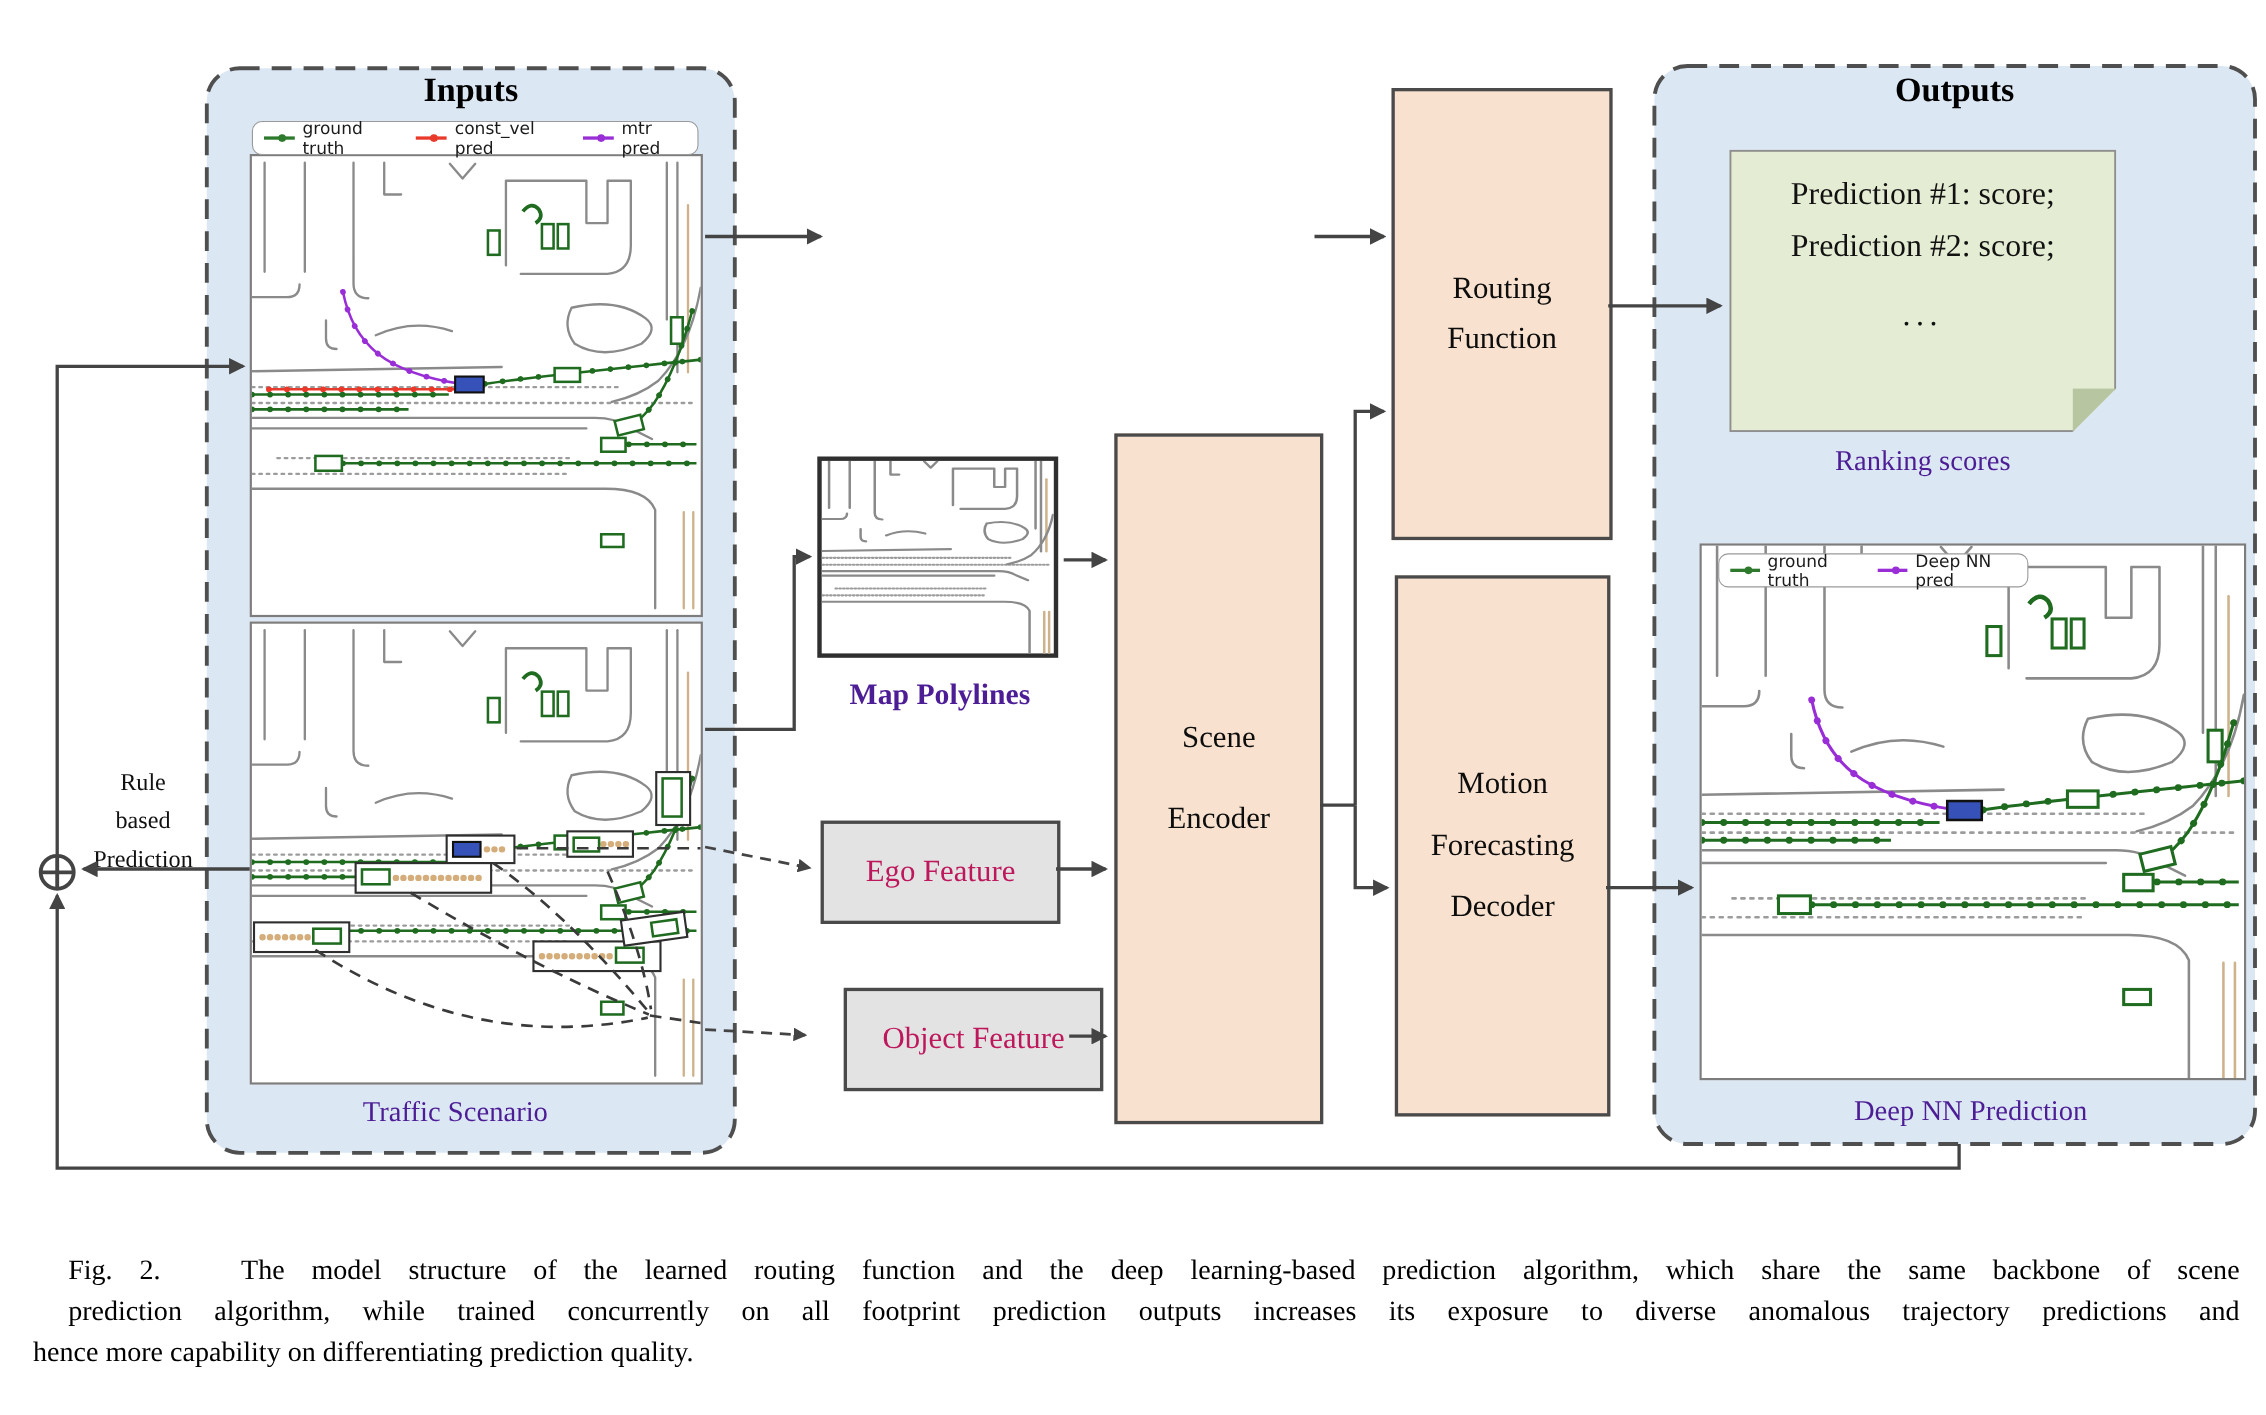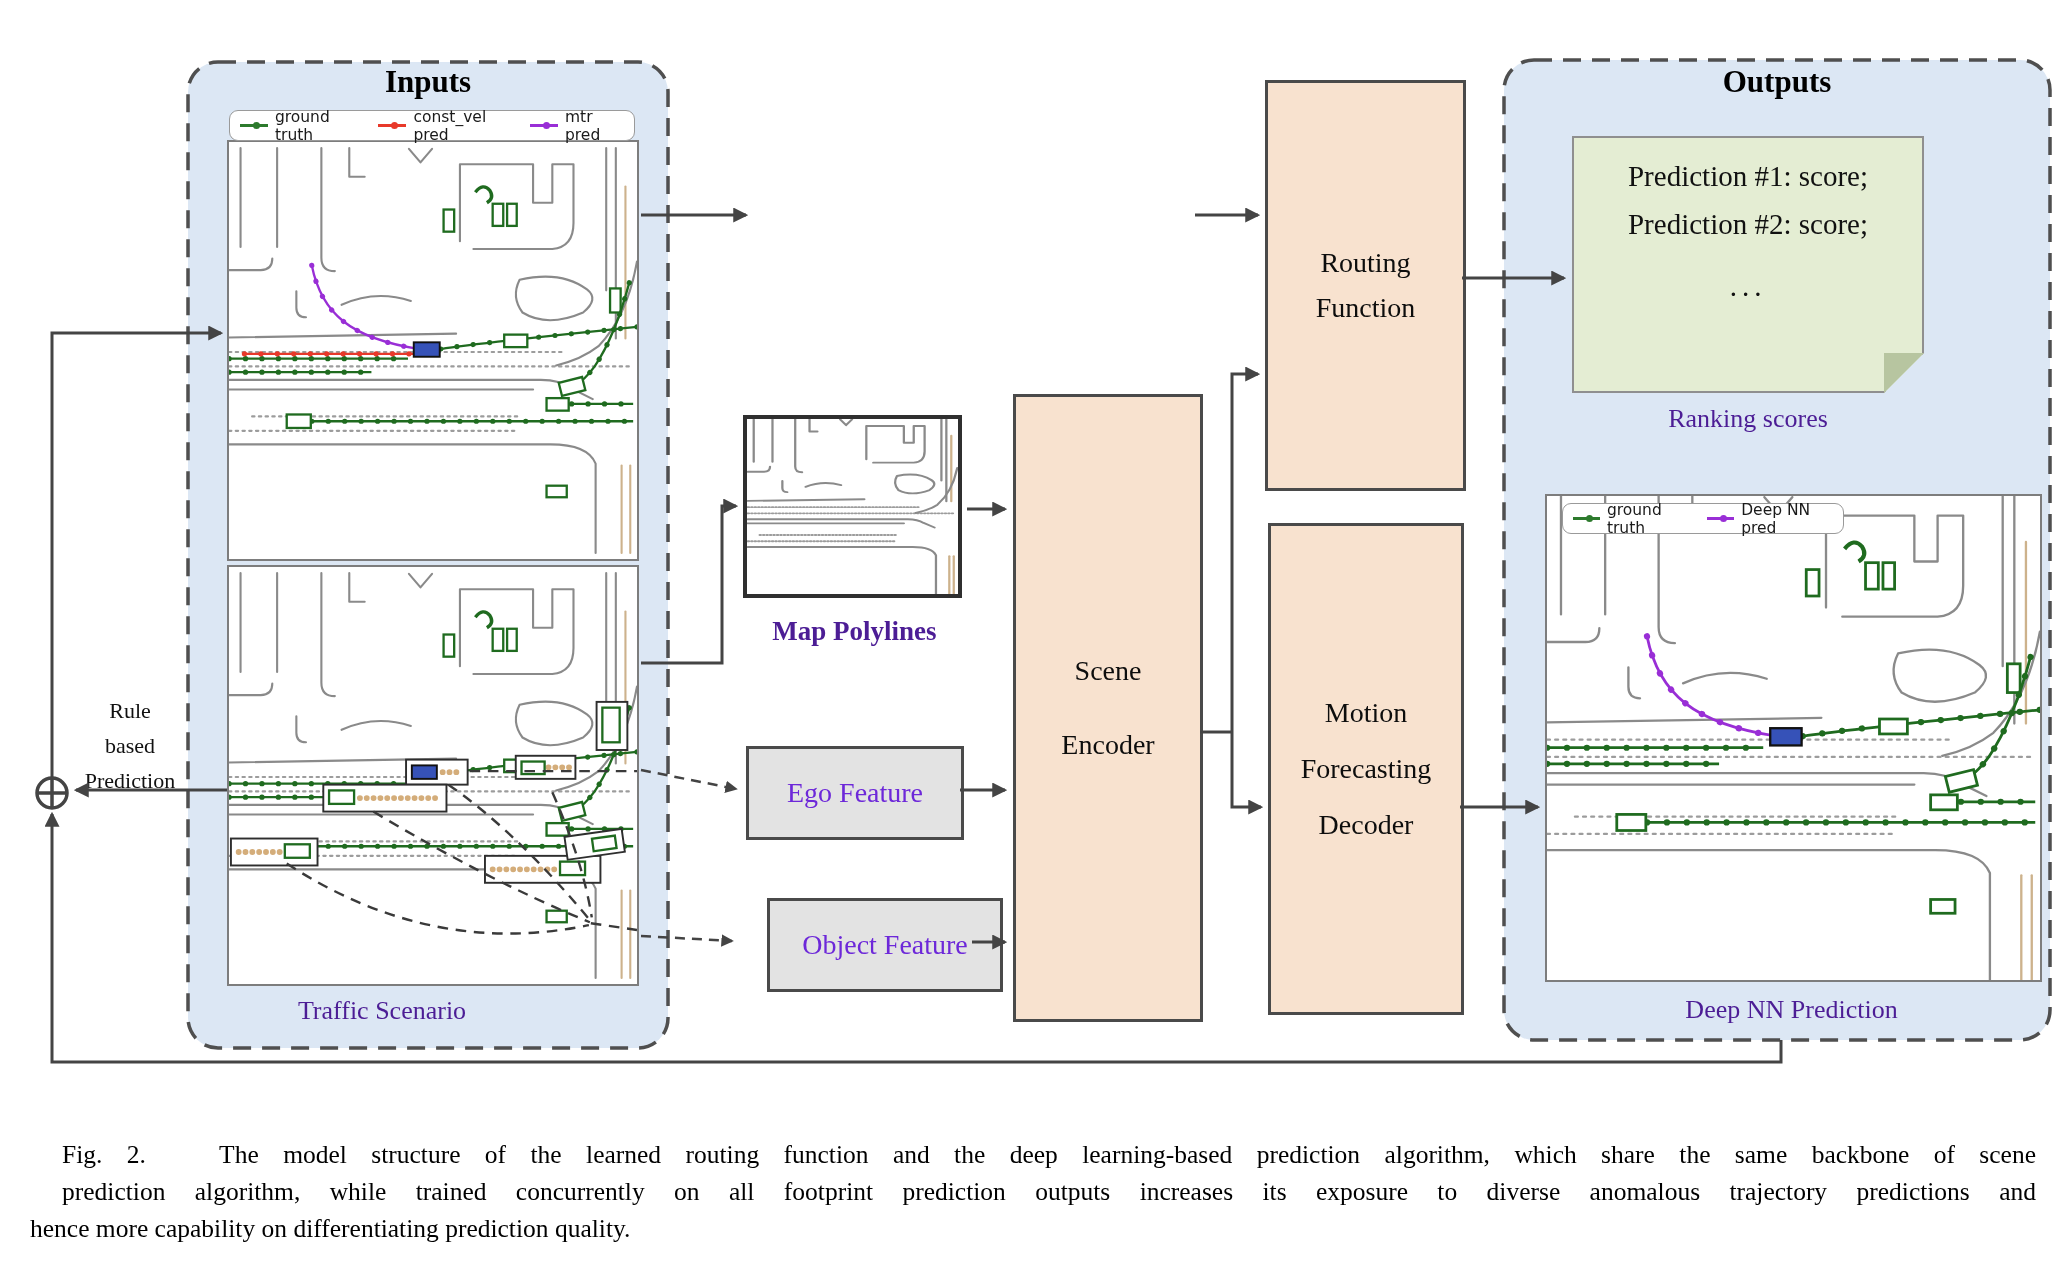--- a/index.html
+++ b/index.html
@@ -16,21 +16,21 @@
   .sw{position:relative;width:32px;height:2.5px;}
   .sw.green{background:#2d7a2d;} .sw.red{background:#e8392a;} .sw.purple{background:#992ed6;}
   .sw::after{content:"";position:absolute;left:13px;top:-2.5px;width:7px;height:7px;border-radius:50%;background:inherit;}
   
   .scene{position:absolute;background:#fff;border:2px solid #7d7d7d;z-index:3;}
   .scene.mapimg{border:4px solid #2f2f2f;}
   
   .pbox{position:absolute;background:#f8e2cf;border:3px solid #4a4a4a;display:flex;flex-direction:column;
         align-items:center;justify-content:center;text-align:center;font-size:28px;color:#0d0d0d;z-index:4;}
   .gbox{position:absolute;background:#e3e3e3;border:3px solid #4a4a4a;display:flex;align-items:center;
-        justify-content:center;font-size:28px;color:#6d28d9;z-index:4;}
+        justify-content:center;font-size:28px;color:#be185d;z-index:4;}
   .caption-label{position:absolute;text-align:center;font-size:26px;color:#4c1d95;z-index:4;}
   .semib{font-weight:600;font-size:27px;}
   
   .rule{position:absolute;left:40px;top:693px;width:180px;text-align:center;font-size:22px;line-height:35px;z-index:4;}
   
   .note{position:absolute;left:1572px;top:136px;width:352px;height:257px;background:#e4edd3;
         border:2px solid #8f8f8f;z-index:4;display:flex;flex-direction:column;align-items:center;
         padding-top:22px;box-sizing:border-box;gap:15px;font-size:29px;
         clip-path:polygon(0 0,100% 0,100% calc(100% - 40px),calc(100% - 40px) 100%,0 100%);}
   .note .dotsline{margin-top:14px;letter-spacing:5px;}
@@ -177,21 +177,21 @@
         <path d="M250,206 H424"></path>
         <path d="M228,220 Q300,270 376,362"></path>
         <path d="M150,248 Q270,320 375,363"></path>
         <path d="M60,302 Q210,400 374,366"></path>
         <path d="M336,228 Q368,300 377,358"></path>
         <path d="M376,364 L424,371"></path>
       </g>
     </svg>
   </div>
 
-  <div class="caption-label" style="left:188px;top:996px;width:388px;">Traffic Scenario</div>
+  <div class="caption-label" style="left:188px;top:996px;width:388px;padding-left:32px;">Traffic Scenario</div>
 
   <div class="rule">
     <div>Rule</div>
     <div>based</div>
     <div>Prediction</div>
   </div>
 
 
   <div class="scene mapimg" style="left:743px;top:415px;width:211px;height:175px;">
     <svg width="211" height="175" viewBox="0 0 219 183">

